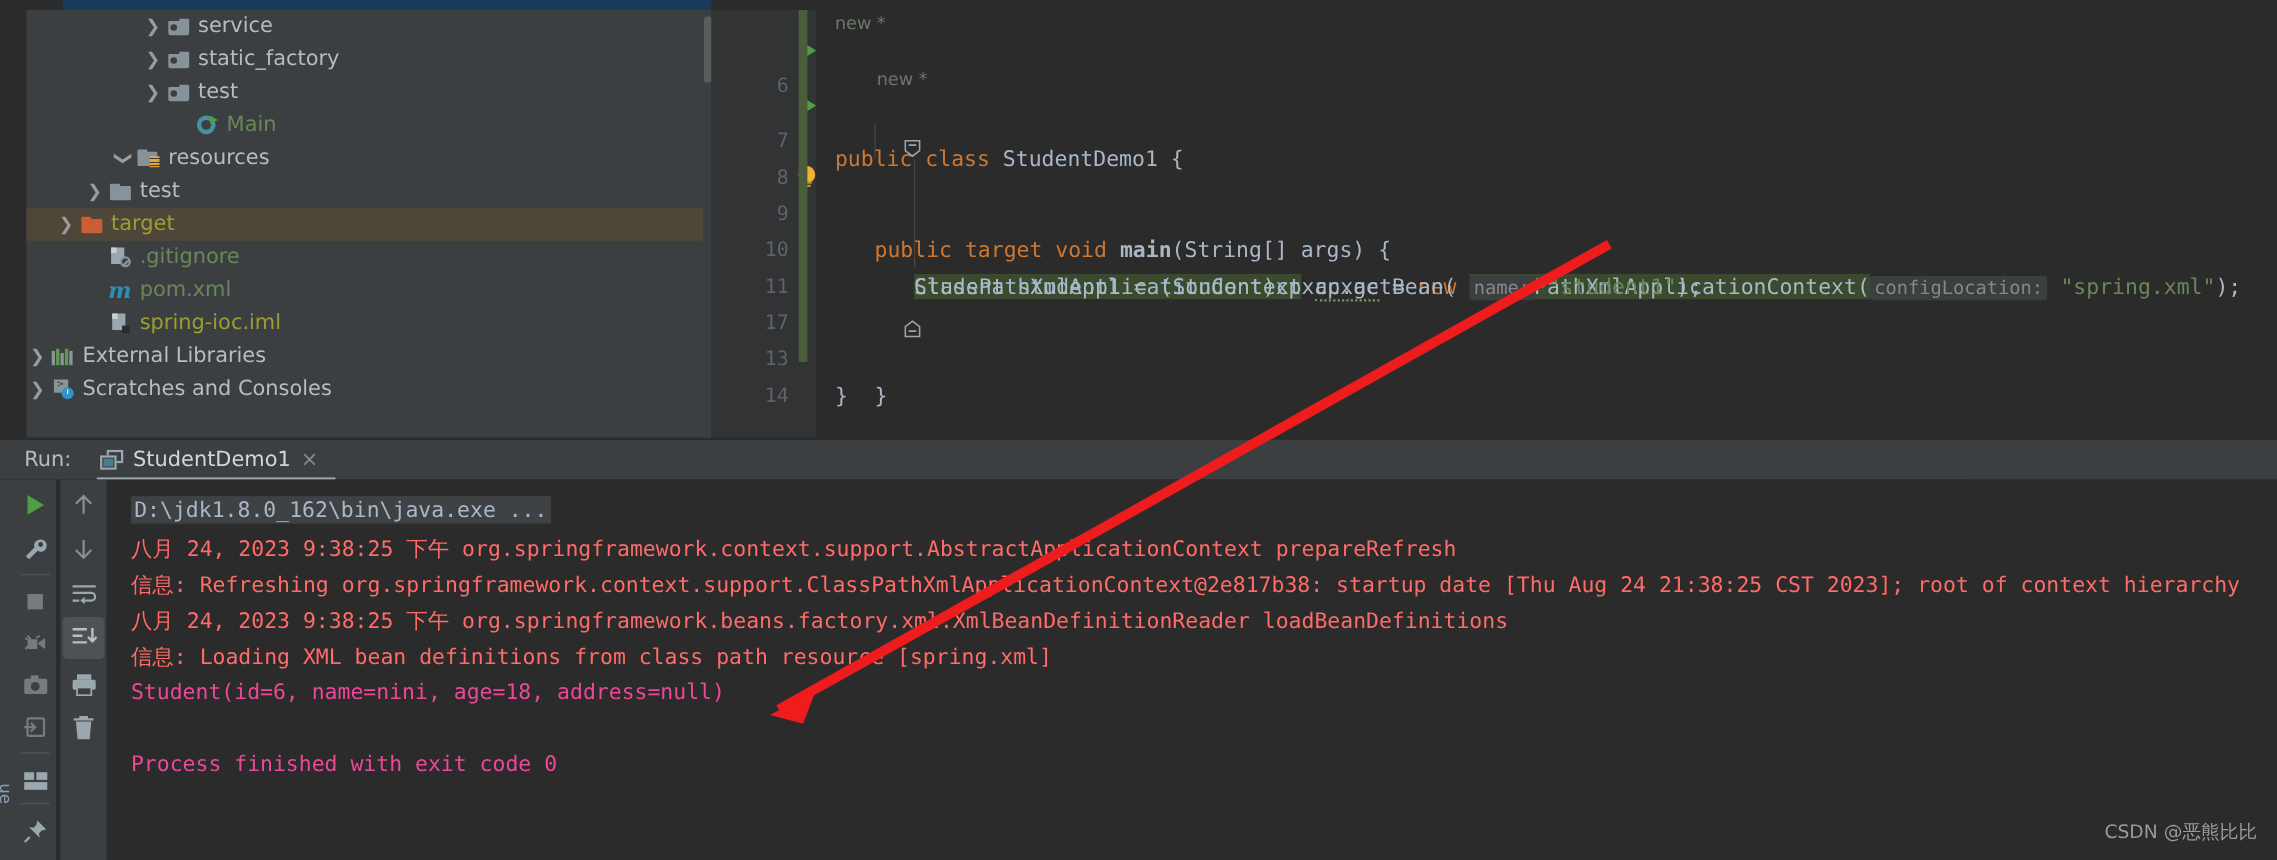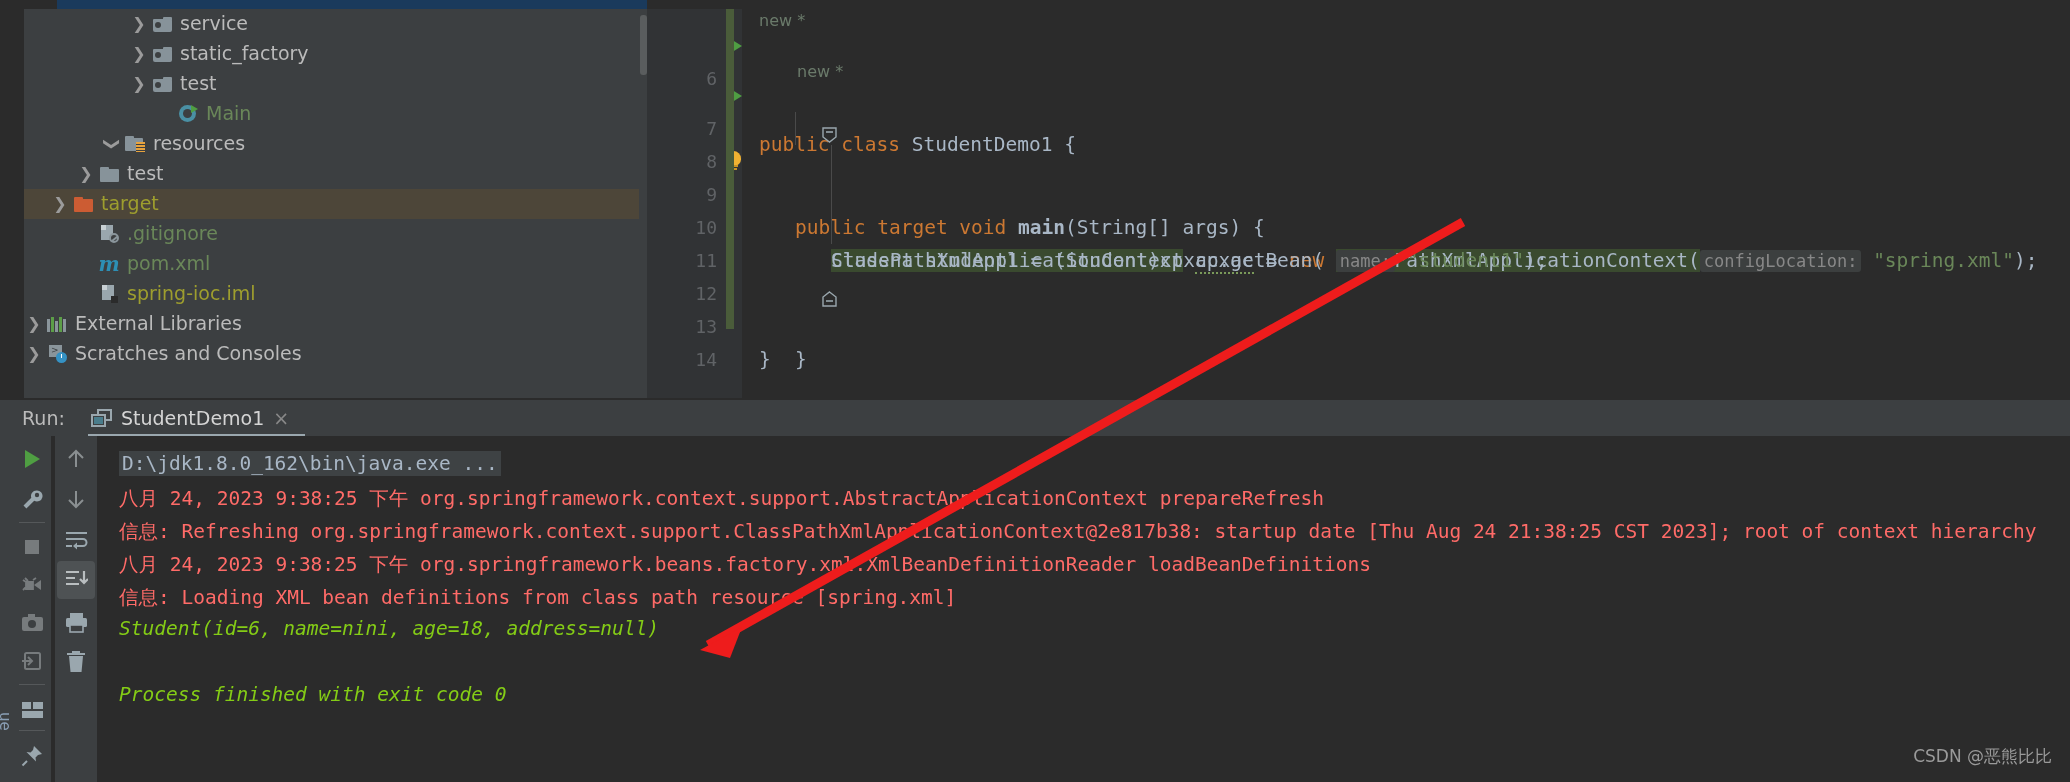--- a/index.html
+++ b/index.html
@@ -164,21 +164,21 @@
   .console { position:absolute; left:97px; top:0px; width:1696px; height:346px; background:#2b2b2b; }
 
   .tbtn { position:absolute; width:38px; height:38px; display:flex; align-items:center; justify-content:center; }
   .tbtn.sel { background:#4e5254; border-radius:4px; }
   .sep { position:absolute; width:26px; height:1px; background:#55585a; }
 
   .console-line { position:absolute; left:22px; white-space:pre;
      font-family:"DejaVu Sans Mono","Liberation Mono",monospace; font-size:19.5px; }
   .c-cmd { color:#a9b7c6; background:#3e4244; padding:1px 3px; }
   .c-red { color:#ff6b68; }
-  .c-out { color:#84cc16;font-style:italic; }
+  .c-out { color:#ec4899; }
 
   
   .arrow-svg { position:absolute; left:0; top:0; width:2070px; height:782px; pointer-events:none; }
 
   
   .vtab { position:absolute; left:-2px; bottom:10px; width:16px; height:60px;
      font-size:15px; color:#8a9fb5; writing-mode:vertical-rl; }
 
   
   .watermark { position:absolute; right:18px; bottom:14px; font-size:17px; color:#9a9a9a; }
@@ -370,21 +370,21 @@
     <div class="code-line" style="position:absolute;left:0;top:169px;width:1423px;">
       <span class="lnum">10</span>
       <span class="code-text" style="left:184px;"><span class="t-plain">Student student1 = (Student)cpxac.getBean(</span> <span class="t-hint">name:</span> <span class="t-str">"student1"</span><span class="t-plain">);</span></span>
     </div>
 
     <div class="code-line" style="position:absolute;left:0;top:202px;width:1423px;">
       <span class="lnum">11</span>
     </div>
 
     <div class="code-line" style="position:absolute;left:0;top:235px;width:1423px;">
-      <span class="lnum">12</span>
+      <span class="lnum">17</span>
       <span class="fold-minus">
         <svg width="17" height="17" viewBox="0 0 17 17">
             <path d="M8.5 1 l6.5 5 v9 h-13 v-9 z" fill="none" stroke="#9aa7ae" stroke-width="1.4"></path>
             <path d="M5 10 h7" stroke="#9aa7ae" stroke-width="1.6"></path>
           </svg>
       </span>
       <span class="code-text" style="left:148px;"><span class="t-plain">}</span></span>
     </div>
 
     <div class="code-line" style="position:absolute;left:0;top:268px;width:1423px;">

